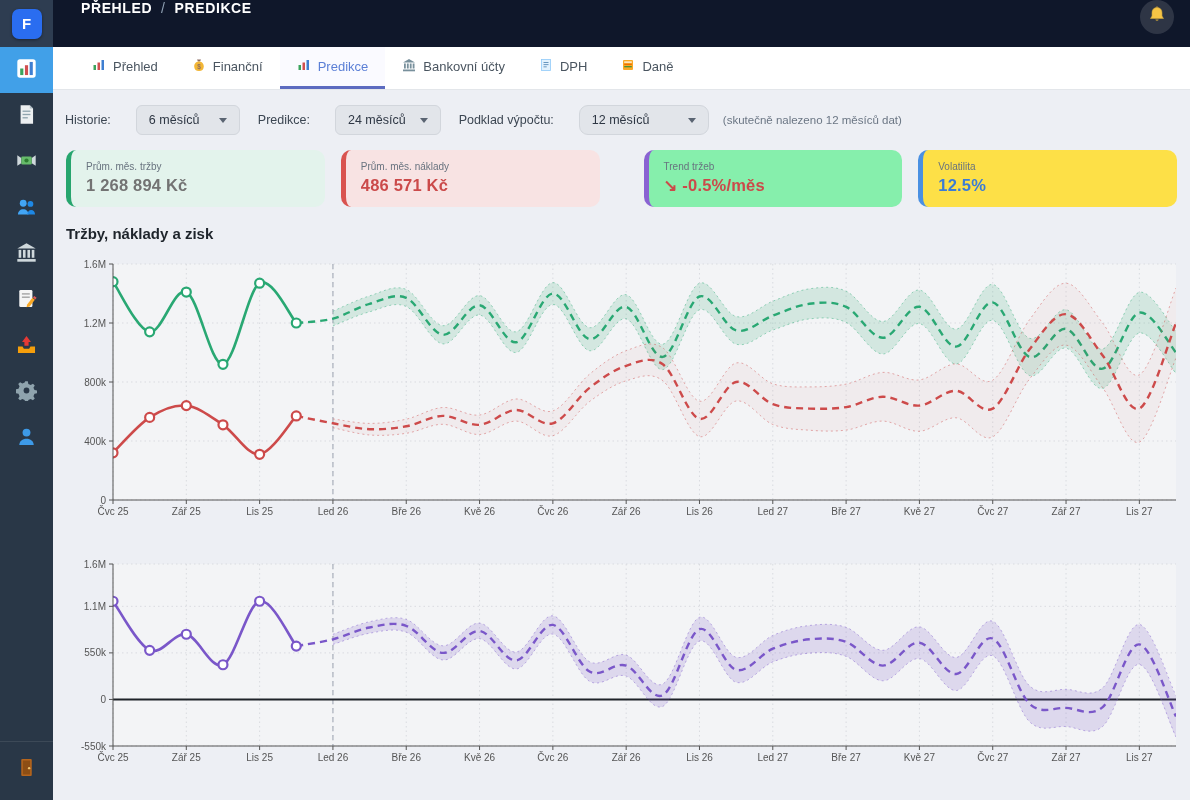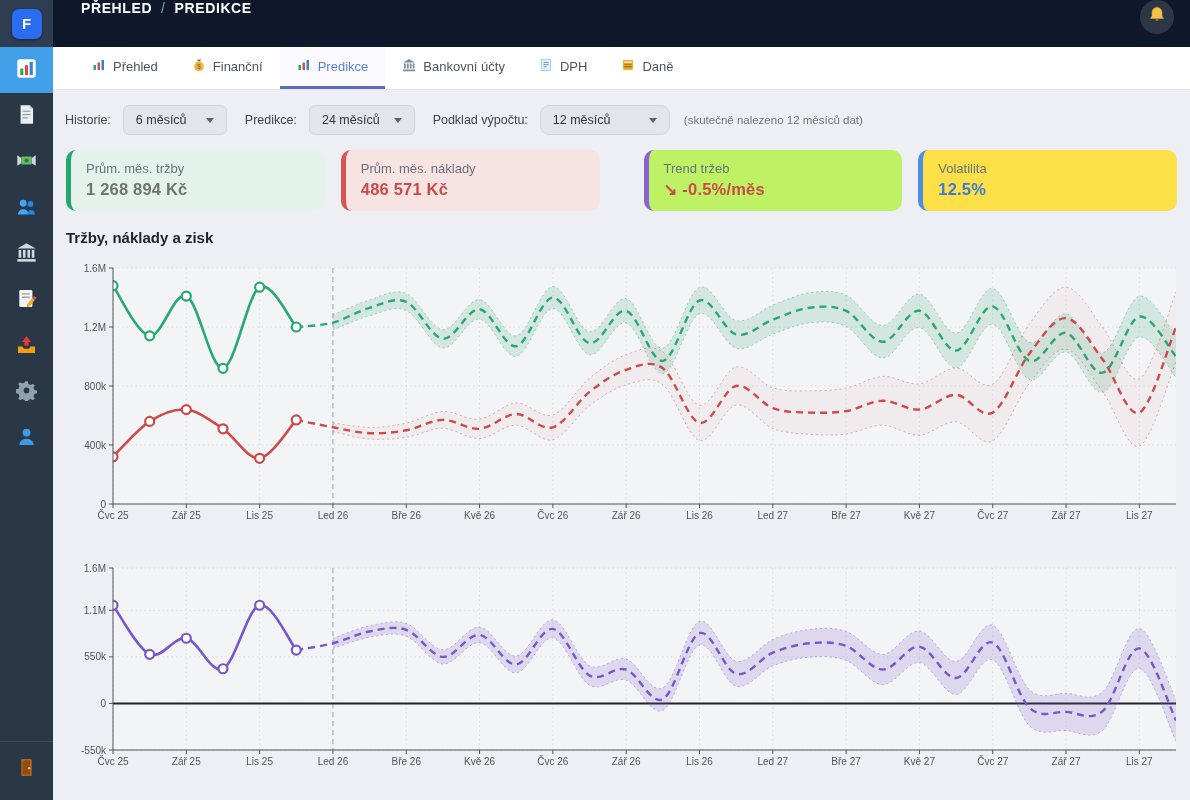--- a/index.html
+++ b/index.html
@@ -21,27 +21,27 @@
   .bell-btn svg{width:20px;height:20px;}
   
   .tabbar{position:fixed;left:53px;top:47px;right:0;height:43px;background:#ffffff;border-bottom:1px solid #e3e6ea;display:flex;align-items:stretch;padding-left:22px;z-index:18;box-sizing:border-box;}
   .tab{display:flex;align-items:center;gap:7px;padding:0 17px;font-size:13px;color:#4a5560;cursor:pointer;border-bottom:3px solid transparent;white-space:nowrap;}
   .tab svg{width:14px;height:14px;}
   .tab.active{background:#fafaff;}
   
   .content{position:absolute;left:53px;top:90px;right:0;bottom:0;overflow:hidden;}
   .filters{display:flex;align-items:center;gap:10px;padding:15px 12px 10px 12px;font-size:12.5px;color:#3c4652;}
   .filter-label{margin-right:2px;}
-  .select{display:flex;align-items:center;justify-content:space-between;gap:14px;background:#e2e5ea;border:1px solid #d2d6dc;border-radius:6px;padding:7px 12px;font-size:12.5px;color:#2e3744;min-width:78px;cursor:pointer;}
+  .select{display:flex;align-items:center;justify-content:space-between;gap:14px;background:#e2e5ea;border:1px solid #d2d6dc;border-radius:6px;padding:7px 12px;font-size:12.5px;color:#2e3744;min-width:78px;cursor:pointer;margin-left:13px;}
   .select.wide{min-width:104px;border-radius:9px;}
   .chev{width:0;height:0;border-left:4px solid transparent;border-right:4px solid transparent;border-top:5px solid #5a6472;}
   .filters-note{color:#6b7684;font-size:11.5px;margin-left:4px;text-align:right;}
   .cards{display:flex;gap:16px;padding:5px 13px 2px;}
   .card{flex:1;border-radius:10px;padding:11px 15px 12px;border-left:5px solid #999;box-sizing:border-box;}
-  .card-label{font-size:13px;color:#68737f;margin-bottom:4px;}
+  .card-label{font-size:10px;color:#68737f;margin-bottom:4px;}
   .card-value{font-size:16.5px;font-weight:bold;letter-spacing:.2px;}
   .section-title{font-size:15px;font-weight:bold;color:#1e242b;padding:16px 13px 0;}
   .charts{padding:0 10px;}
   .chart-mount{display:block;}
   #chart1{margin-top:12px;}
   #chart2{margin-top:24px;}
 </style>
 </head>
 <body>
 
@@ -224,21 +224,21 @@
 
   <div class="cards">
     <div class="card" style="border-left-color: rgb(39, 165, 110); background-color: rgb(227, 243, 236);">
       <div class="card-label">Prům. měs. tržby</div>
       <div class="card-value" style="color: #737373;">1 268 894 Kč</div>
     </div>
     <div class="card" style="border-left-color: rgb(217, 83, 79); background-color: rgb(248, 227, 227);">
       <div class="card-label">Prům. měs. náklady</div>
       <div class="card-value" style="color: rgb(203, 74, 74);">486 571 Kč</div>
     </div>
-    <div class="card" style="border-left-color: rgb(138, 99, 210); background-color: #bef264; margin-left: 28px;">
+    <div class="card" style="border-left-color: rgb(138, 99, 210); background-color: #86efac; margin-left: 28px;">
       <div class="card-label">Trend tržeb</div>
       <div class="card-value" style="color: rgb(203, 74, 74);">↘ -0.5%/měs</div>
     </div>
     <div class="card" style="border-left-color: rgb(74, 144, 226); background-color: #fde047;">
       <div class="card-label">Volatilita</div>
       <div class="card-value" style="color: rgb(59, 124, 214);">12.5%</div>
     </div>
   </div>
 
   <div class="section-title">Tržby, náklady a zisk</div>

